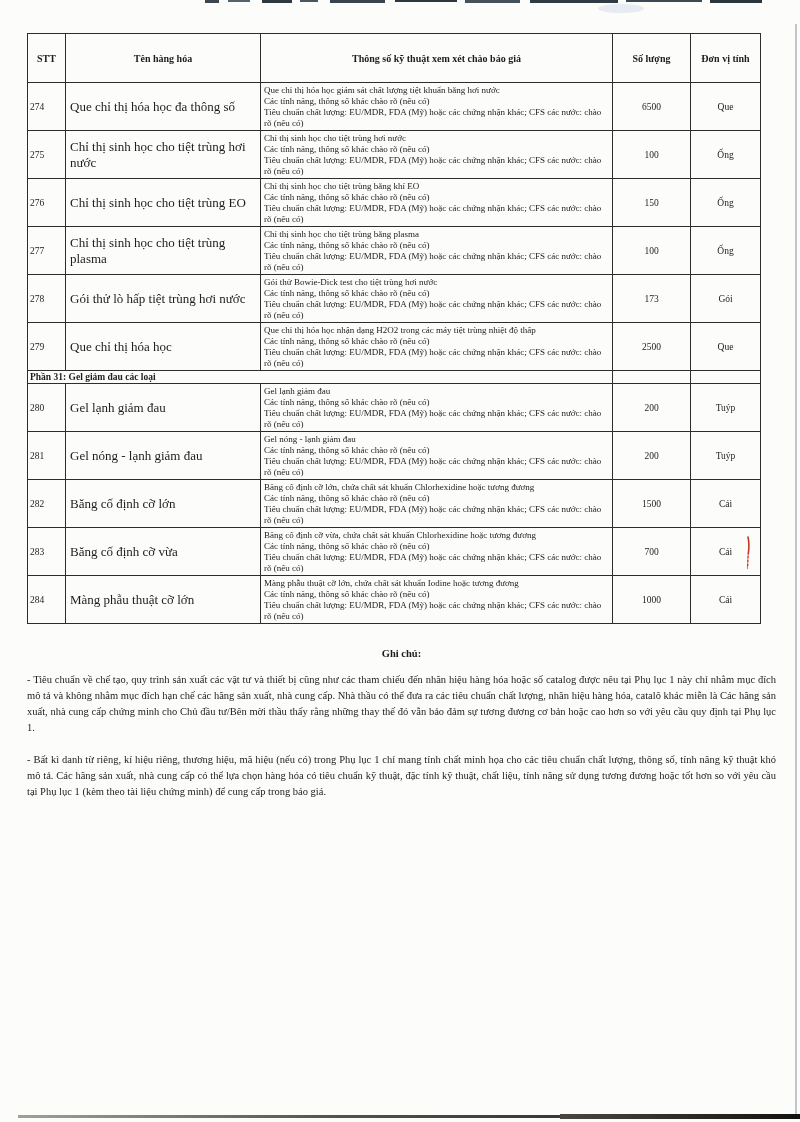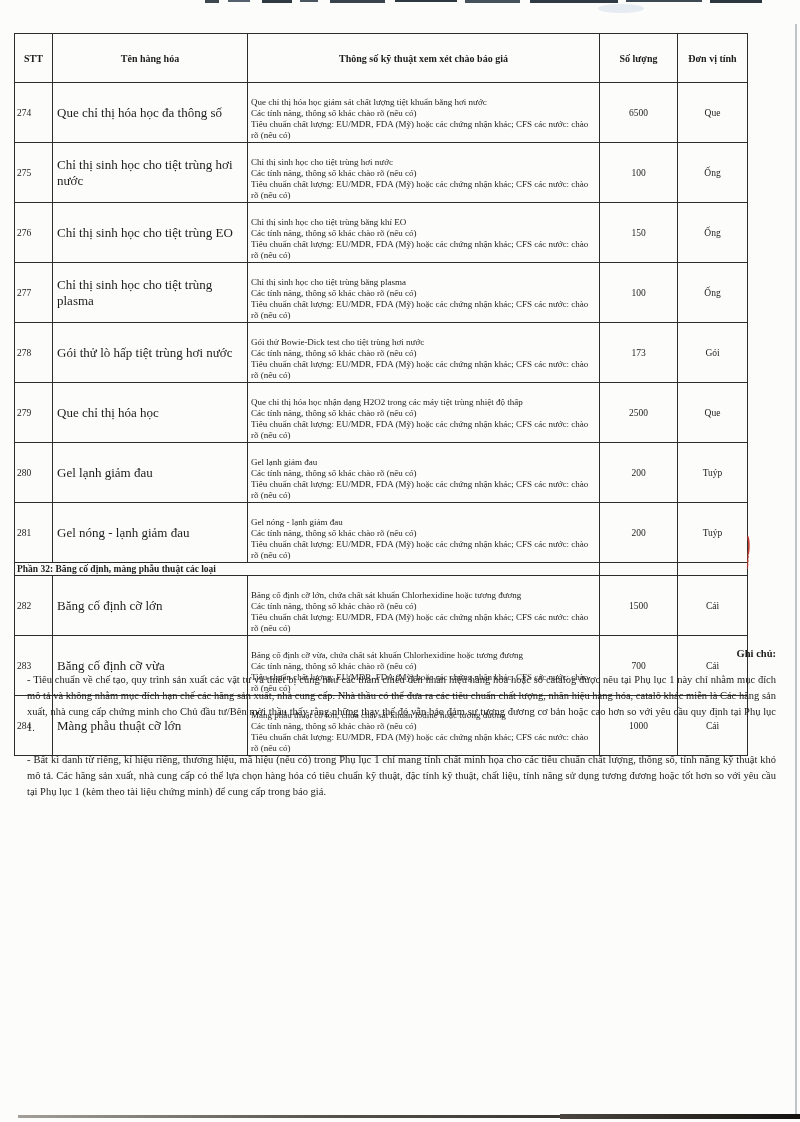--- a/index.html
+++ b/index.html
@@ -27,42 +27,42 @@
   .smudge { position:absolute; left:598px; top:4px; width:46px; height:9px;
             background:#dbe4ee; opacity:.65; border-radius:50%; }
   .scan-right-line { position:absolute; left:795px; top:24px; width:2px; height:1090px;
                      background:#c0c5ca; }
   .scan-bottom { position:absolute; left:18px; top:1115px; width:782px; height:3px;
                  background:linear-gradient(to right,#a39f98,#55514b 40%,#1e1c19); }
   .scan-bottom-thick { position:absolute; left:560px; top:1114px; width:240px; height:5px;
                  background:linear-gradient(to right,#4a463f,#14120f); }
 
   
-  .doc-table-wrap { position:absolute; left:14px; top:33px; }
+  .doc-table-wrap { position:absolute; left:27px; top:33px; }
   table.items { border-collapse:collapse; table-layout:fixed; width:733px; }
   table.items th, table.items td { border:1px solid #2d2d2d; overflow:hidden; }
   table.items th {
     font-size:10px; font-weight:bold; text-align:center; vertical-align:middle;
     height:44px; padding:2px 3px;
   }
   td.cell-stt  { font-size:9.5px; text-align:left; vertical-align:middle; padding:1px 2px; }
   td.cell-name { font-size:13px; text-align:left; vertical-align:middle; padding:1px 4px; }
-  td.cell-spec { font-size:9px;  text-align:left; vertical-align:top; padding:14px 3px 1px 3px; }
+  td.cell-spec { font-size:9px;  text-align:left; vertical-align:top; padding:2px 3px 1px 3px; }
   td.cell-spec .spec-line { line-height:11px; }
   td.cell-qty  { font-size:9.5px; text-align:center; vertical-align:middle; padding:9px 2px; }
   td.cell-unit { font-size:9.5px; text-align:center; vertical-align:middle; padding:1px 12px; }
   tr.section-row td {
     font-size:9.5px; font-weight:bold; height:12px; padding:0 2px; line-height:12px;
     vertical-align:middle;
   }
 
   
   .notes { position:absolute; left:27px; top:646px; width:749px;
            font-size:10.5px; line-height:16px; text-align:justify; }
-  .notes-title { font-weight:bold; font-size:10.5px; margin:0 0 10px 0; text-align:right; }
+  .notes-title { font-weight:bold; font-size:10.5px; margin:0 0 10px 0; text-align:center; }
   .notes p { margin:8px 0 16px 0; }
 
   
   .red-mark { position:absolute; left:743px; top:535px; width:10px; height:36px; }
 </style>
 </head>
 <body>
 
 <div class="scan-top">
   <div class="seg seg1"></div>
@@ -159,20 +159,25 @@
           <td class="cell-stt">279</td>
           <td class="cell-name">Que chỉ thị hóa học</td>
           <td class="cell-spec">
             <div class="spec-line">Que chỉ thị hóa học nhận dạng H2O2 trong các máy tiệt trùng nhiệt độ thấp</div>
             <div class="spec-line">Các tính năng, thông số khác chào rõ (nếu có)</div>
             <div class="spec-line">Tiêu chuẩn chất lượng: EU/MDR, FDA (Mỹ) hoặc các chứng nhận khác; CFS các nước: chào rõ (nếu có)</div>
           </td>
           <td class="cell-qty">2500</td>
           <td class="cell-unit">Que</td>
         </tr>
+        <tr class="section-row">
+          <td colspan="3">Phần 31: Gel giảm đau các loại</td>
+          <td></td>
+          <td></td>
+        </tr>
         <tr class="item-row">
           <td class="cell-stt">280</td>
           <td class="cell-name">Gel lạnh giảm đau</td>
           <td class="cell-spec">
             <div class="spec-line">Gel lạnh giảm đau</div>
             <div class="spec-line">Các tính năng, thông số khác chào rõ (nếu có)</div>
             <div class="spec-line">Tiêu chuẩn chất lượng: EU/MDR, FDA (Mỹ) hoặc các chứng nhận khác; CFS các nước: chào rõ (nếu có)</div>
           </td>
           <td class="cell-qty">200</td>
           <td class="cell-unit">Tuýp</td>
@@ -180,25 +185,20 @@
         <tr class="item-row">
           <td class="cell-stt">281</td>
           <td class="cell-name">Gel nóng - lạnh giảm đau</td>
           <td class="cell-spec">
             <div class="spec-line">Gel nóng - lạnh giảm đau</div>
             <div class="spec-line">Các tính năng, thông số khác chào rõ (nếu có)</div>
             <div class="spec-line">Tiêu chuẩn chất lượng: EU/MDR, FDA (Mỹ) hoặc các chứng nhận khác; CFS các nước: chào rõ (nếu có)</div>
           </td>
           <td class="cell-qty">200</td>
           <td class="cell-unit">Tuýp</td>
-        </tr>
-        <tr class="section-row">
-          <td colspan="3">Phần 32: Băng cố định, màng phẫu thuật các loại</td>
-          <td></td>
-          <td></td>
         </tr>
         <tr class="item-row">
           <td class="cell-stt">282</td>
           <td class="cell-name">Băng cố định cỡ lớn</td>
           <td class="cell-spec">
             <div class="spec-line">Băng cố định cỡ lớn, chứa chất sát khuẩn Chlorhexidine hoặc tương đương</div>
             <div class="spec-line">Các tính năng, thông số khác chào rõ (nếu có)</div>
             <div class="spec-line">Tiêu chuẩn chất lượng: EU/MDR, FDA (Mỹ) hoặc các chứng nhận khác; CFS các nước: chào rõ (nếu có)</div>
           </td>
           <td class="cell-qty">1500</td>

